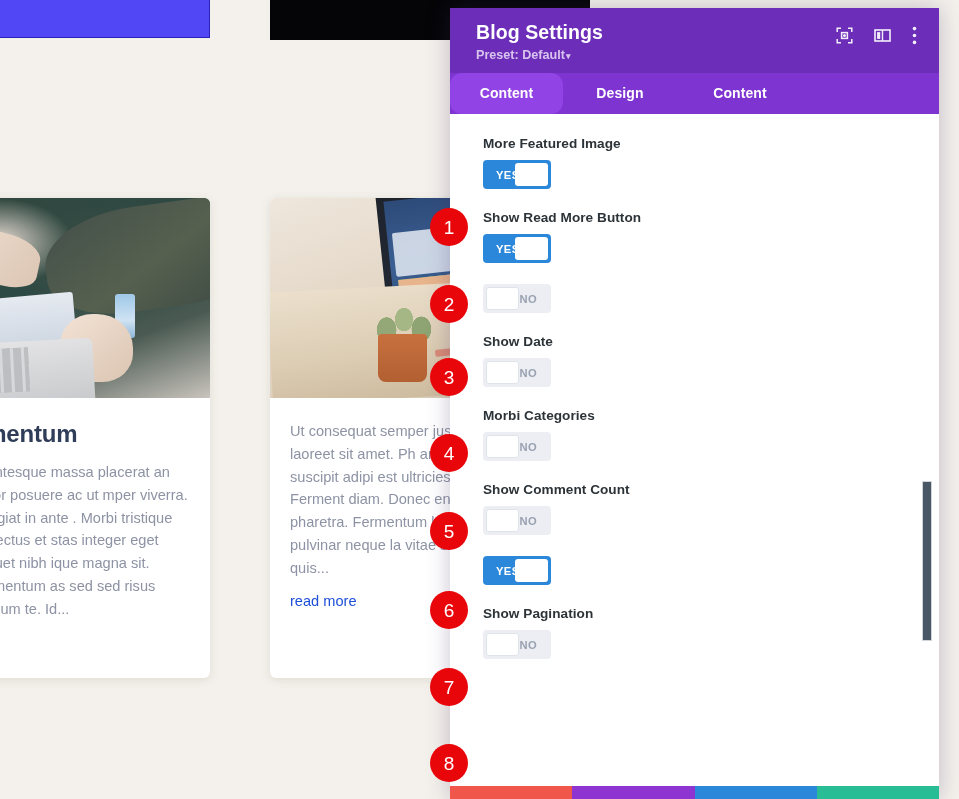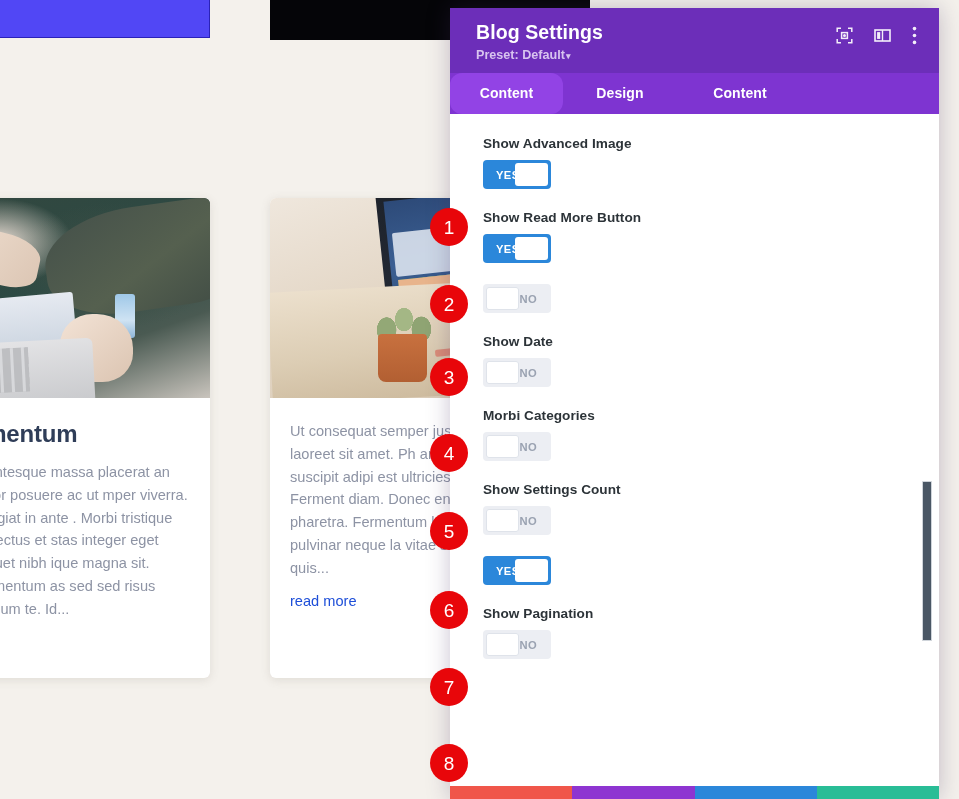--- a/index.html
+++ b/index.html
@@ -326,21 +326,21 @@
     <div class="tabs">
       <div class="tab t0 active">Content</div>
       <div class="tab t1">Design</div>
       <div class="tab t2">Content</div>
     </div>
 
     <div class="panel-body">
 
 
       <div class="field">
-        <div class="field-label">Show Advanced Image</div>
+        <div class="field-label">More Featured Image</div>
         <div class="toggle on">
           <span class="txt">YES</span>
           <span class="knob"></span>
         </div>
       </div>
 
       <div class="field">
         <div class="field-label">Show Read More Button</div>
         <div class="toggle on">
           <span class="txt">YES</span>
@@ -365,21 +365,21 @@
 
       <div class="field">
         <div class="field-label">Morbi Categories</div>
         <div class="toggle off">
           <span class="txt">NO</span>
           <span class="knob"></span>
         </div>
       </div>
 
       <div class="field">
-        <div class="field-label">Show Settings Count</div>
+        <div class="field-label">Show Comment Count</div>
         <div class="toggle off">
           <span class="txt">NO</span>
           <span class="knob"></span>
         </div>
       </div>
 
       <div class="field">
         <div class="toggle on">
           <span class="txt">YES</span>
           <span class="knob"></span>

